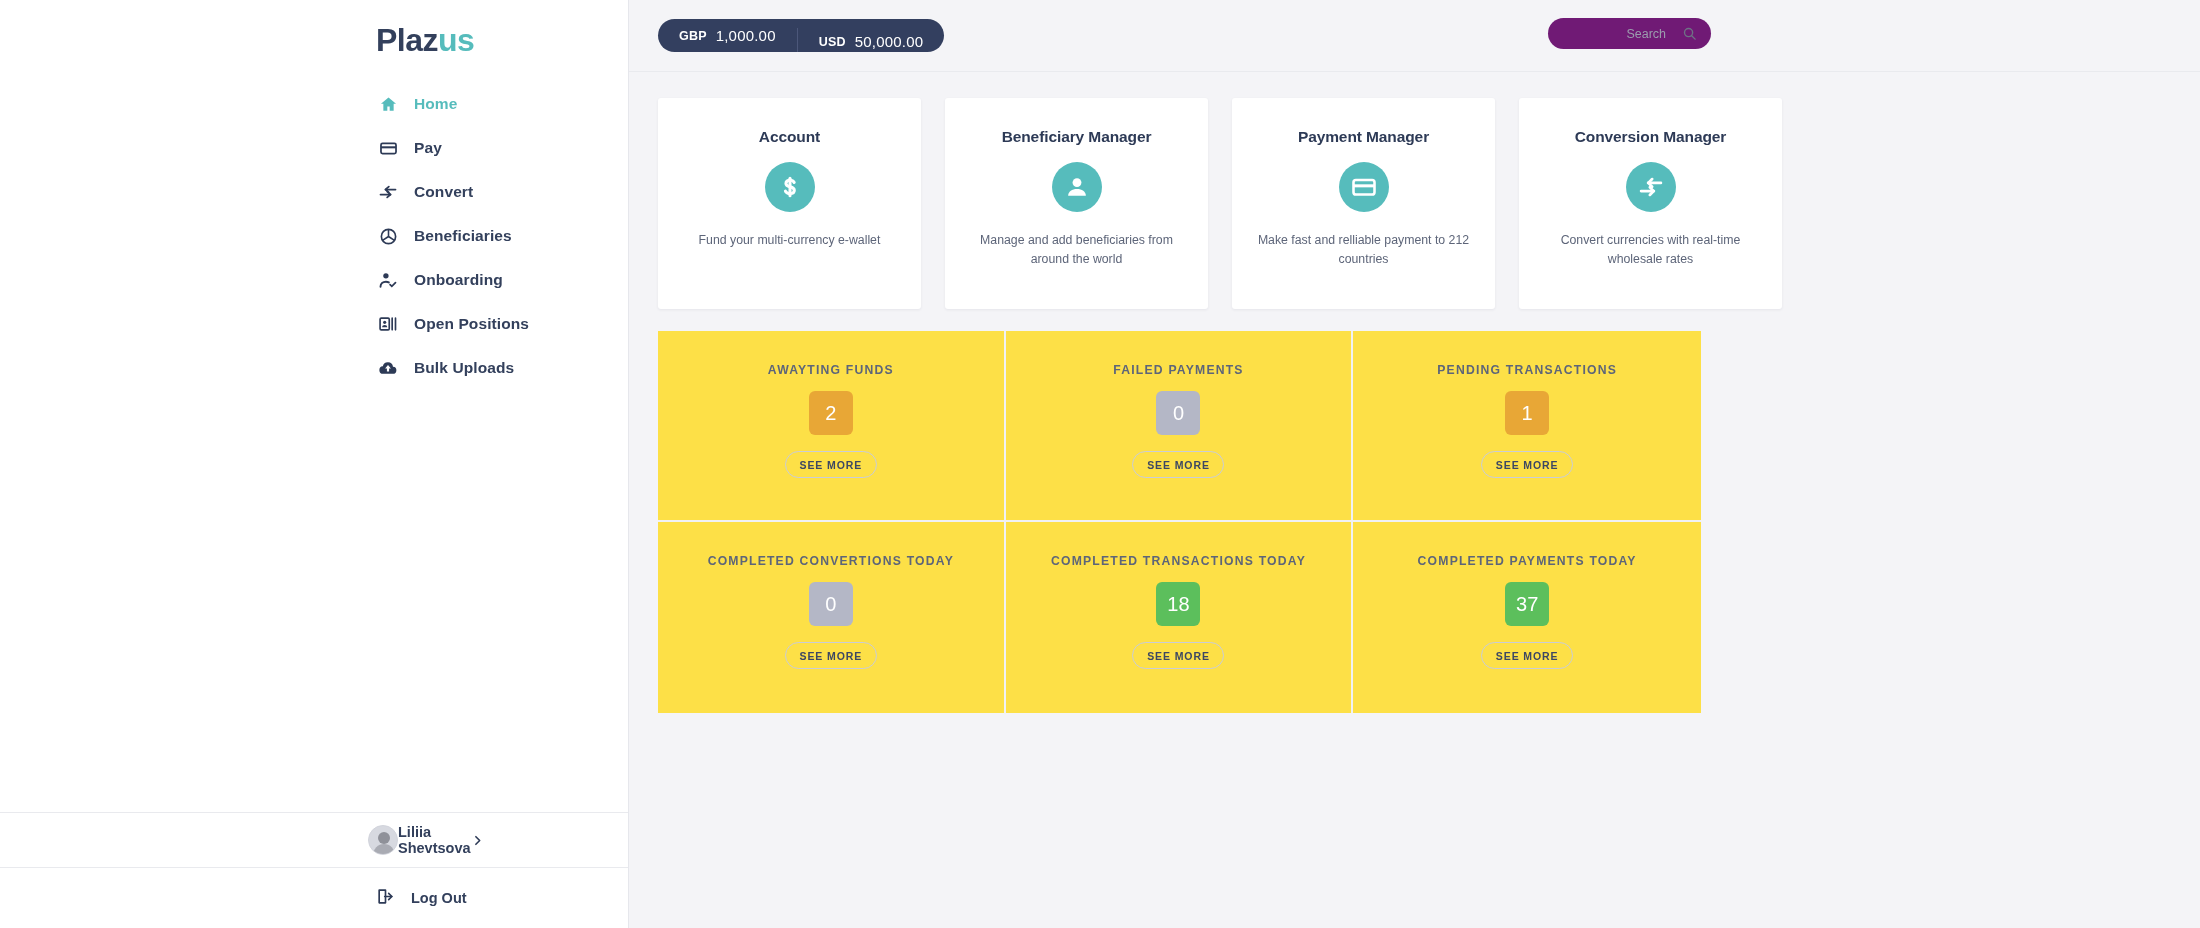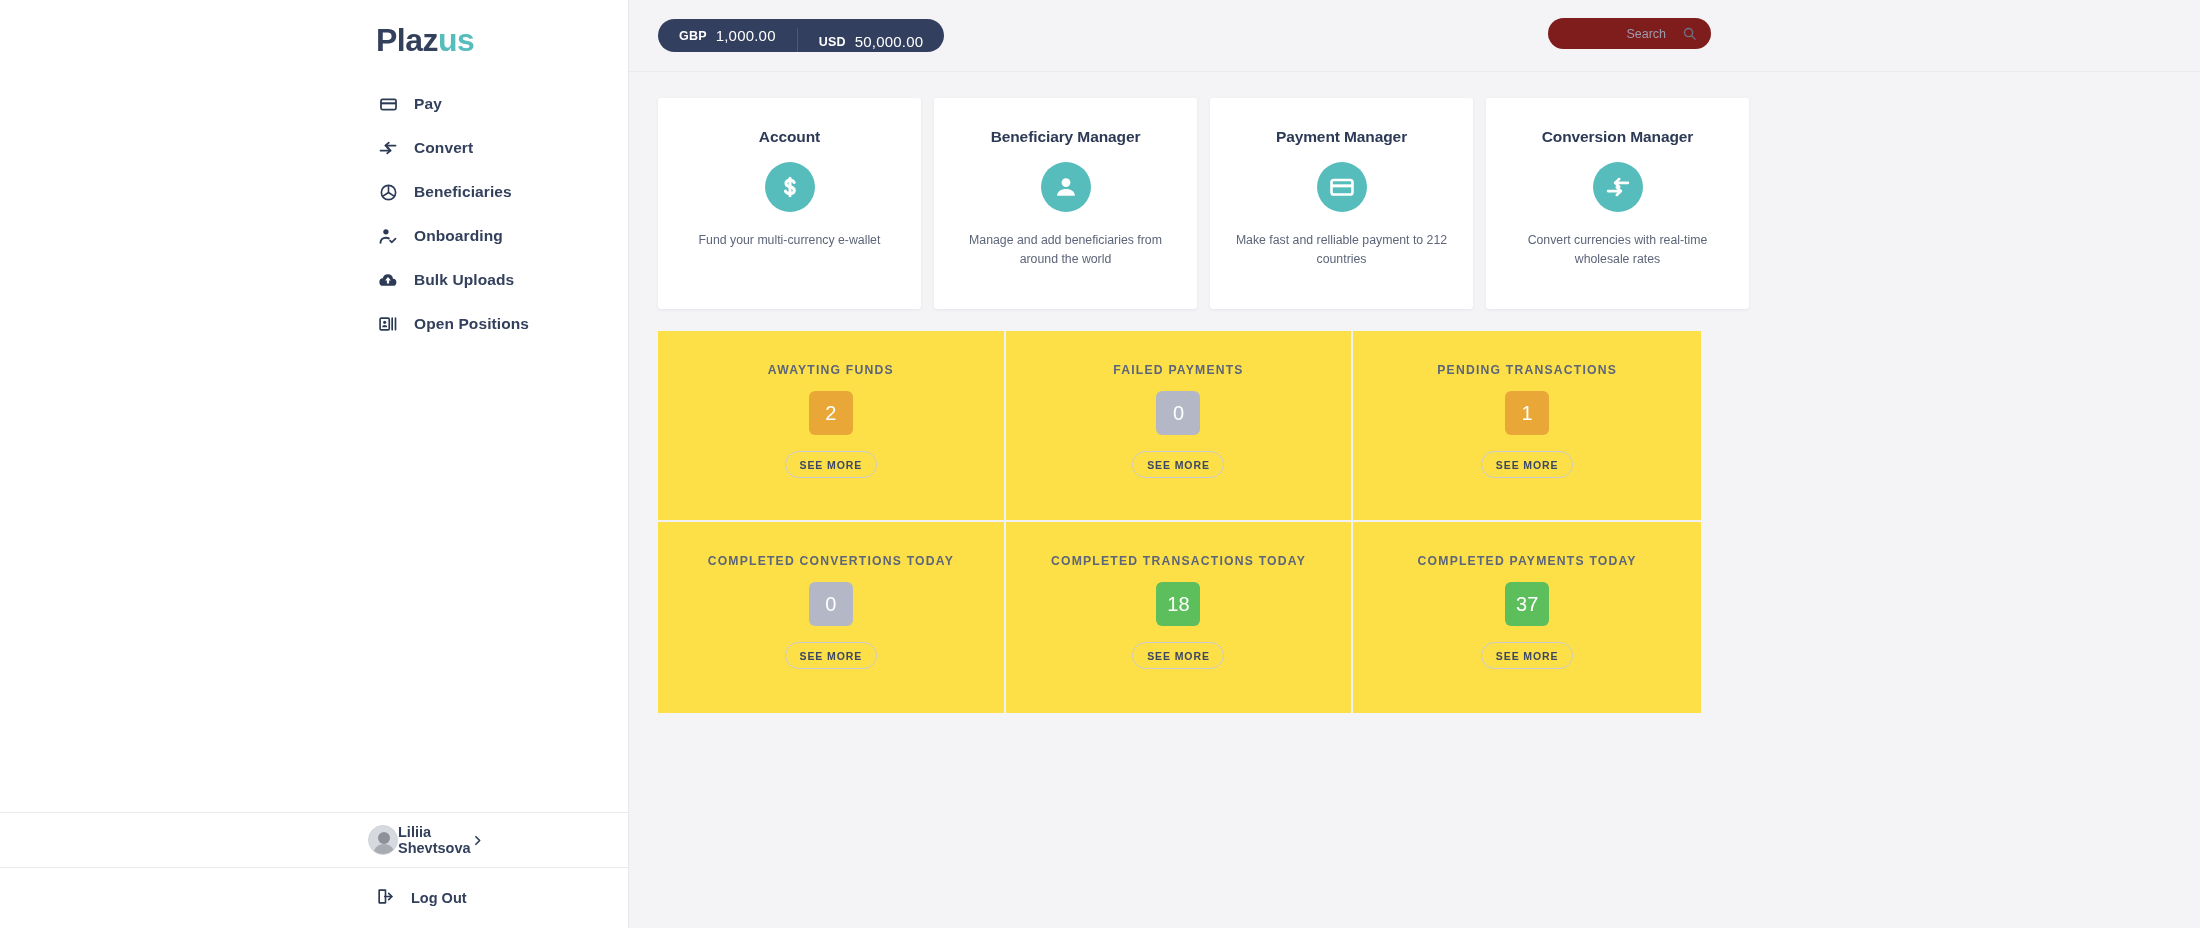--- a/index.html
+++ b/index.html
@@ -104,37 +104,37 @@
     display: flex; align-items: center; gap: 9px;
     padding: 14px 21px; height: 24px; cursor: pointer;
   }
   .cur-seg + .cur-seg { border-left: 1px solid #4c577a; margin-top: 12px; }
   .cur-code { font-size: 12.5px; font-weight: 700; letter-spacing: 0.2px; }
   .cur-amt { font-size: 15px; font-weight: 400; letter-spacing: 0.2px; }
 
   .search-box {
     position: absolute; right: 489px; top: 18px;
     width: 163px; height: 31px;
-    background: #7f1d1d; border-radius: 16px;
+    background: #701a75; border-radius: 16px;
     display: flex; align-items: center; justify-content: flex-end;
     padding-right: 14px; gap: 16px; cursor: text;
   }
   .search-input {
     border: 0; background: transparent; outline: none;
     text-align: right; width: 100px;
     font-family: "Liberation Sans", sans-serif;
     font-size: 12.5px; color: #8d8fa0;
   }
   .search-input::placeholder { color: #9b9dae; }
   .search-icon { color:#6e7285; display:flex; align-items:center; }
 
   .content { padding: 26px 0 0 29px; }
 
   
-  .cards { display: flex; gap: 13px; }
+  .cards { display: flex; gap: 24px; }
   .card {
     width: 263px; height: 211px; background: #fff;
     border-radius: 3px;
     box-shadow: 0 1px 3px rgba(40,45,70,0.07);
     display: flex; flex-direction: column; align-items: center;
     padding-top: 30px; cursor: pointer;
   }
   .card-title {
     font-size: 15.5px; font-weight: 700; color: #2d3a56;
     letter-spacing: -0.1px; text-align: center;
@@ -199,20 +199,28 @@
 
   <aside class="sidebar">
 
     <div class="logo">
       <span class="logo-mark">Plaz</span>
         <span class="accent">us</span>
     </div>
 
     <nav class="nav">
 
+      <div class="nav-item active">
+        <span class="ico">
+          <svg width="19" height="19" viewBox="0 0 24 24" fill="#56bcbc">
+              <path d="M12 3 2.5 11h3v9h5v-5.5h3V20h5v-9h3z"></path>
+            </svg>
+        </span>
+        <span class="nav-label">Home</span>
+      </div>
 
 
       <div class="nav-item">
         <span class="ico">
           <svg width="19" height="19" viewBox="0 0 24 24" fill="none" stroke="#2d3a56" stroke-width="2.2">
               <rect x="2.5" y="5.5" width="19" height="13" rx="2"></rect>
               <path d="M2.5 10.5h19" stroke-width="2.6"></path>
             </svg>
         </span>
         <span class="nav-label">Pay</span>
@@ -246,38 +254,38 @@
               <circle cx="9.5" cy="7" r="3.2" fill="#2d3a56" stroke="none"></circle>
               <path d="M3 20c0-3.6 2.9-6 6.5-6 1.3 0 2.5.3 3.5.9" stroke-width="2.3"></path>
               <path d="M14.5 17.5 16.6 19.6 21 15.2"></path>
             </svg>
         </span>
         <span class="nav-label">Onboarding</span>
       </div>
 
       <div class="nav-item">
         <span class="ico">
-          <svg width="20" height="20" viewBox="0 0 24 24" fill="#2d3a56">
-              <path d="M6.5 19A4.5 4.5 0 0 1 5.8 10 6.2 6.2 0 0 1 18 10.4 4.3 4.3 0 0 1 17.5 19z"></path>
-              <path d="M12 8.5 15.5 12.6h-2.2v3.6h-2.6v-3.6H8.5z" fill="#ffffff"></path>
-            </svg>
-        </span>
-        <span class="nav-label">Bulk Uploads</span>
-      </div>
-
-      <div class="nav-item">
-        <span class="ico">
           <svg width="20" height="20" viewBox="0 0 24 24" fill="none" stroke="#2d3a56" stroke-width="2">
               <rect x="2.5" y="5" width="11" height="14" rx="1.4"></rect>
               <circle cx="8" cy="10" r="1.9" fill="#2d3a56" stroke="none"></circle>
               <path d="M5 16c0-1.7 1.3-2.7 3-2.7s3 1 3 2.7" fill="#2d3a56" stroke="none"></path>
               <path d="M17 5v14M21 5v14" stroke-linecap="round"></path>
             </svg>
         </span>
         <span class="nav-label">Open Positions</span>
+      </div>
+
+      <div class="nav-item">
+        <span class="ico">
+          <svg width="20" height="20" viewBox="0 0 24 24" fill="#2d3a56">
+              <path d="M6.5 19A4.5 4.5 0 0 1 5.8 10 6.2 6.2 0 0 1 18 10.4 4.3 4.3 0 0 1 17.5 19z"></path>
+              <path d="M12 8.5 15.5 12.6h-2.2v3.6h-2.6v-3.6H8.5z" fill="#ffffff"></path>
+            </svg>
+        </span>
+        <span class="nav-label">Bulk Uploads</span>
       </div>
 
     </nav>
 
     <div class="sidebar-spacer"></div>
 
     <div class="profile">
       <span class="avatar">
         <span class="head"></span>
           <span class="body"></span>

